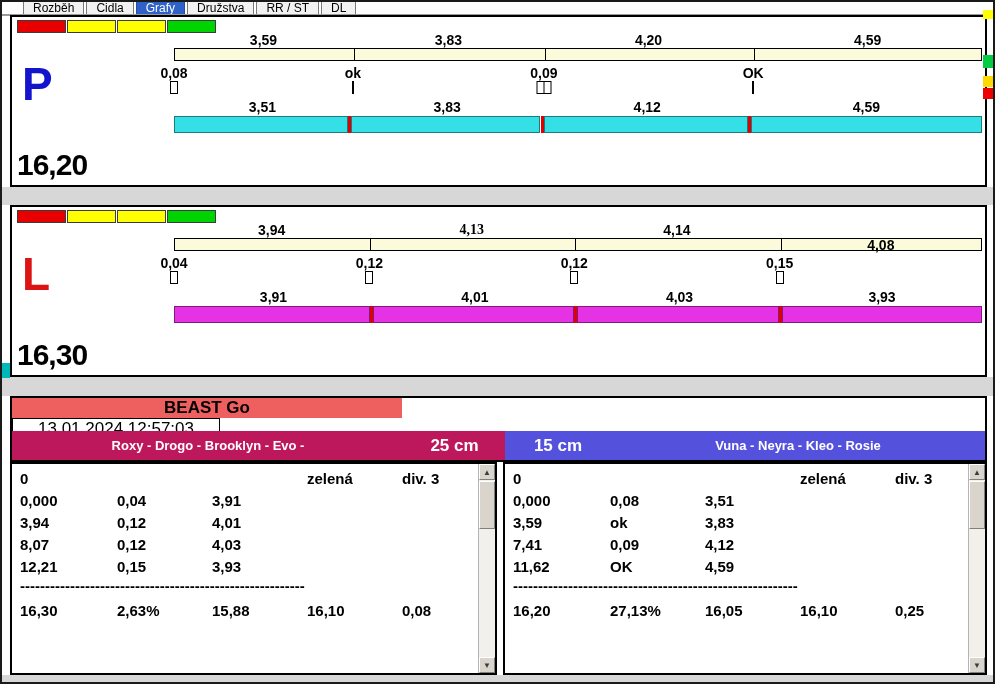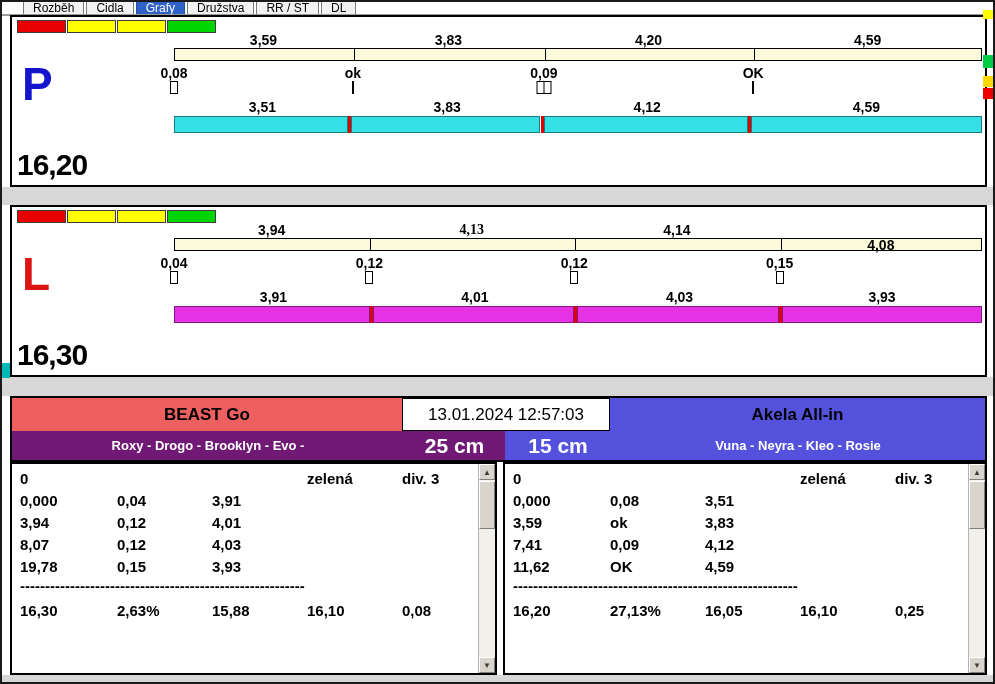--- a/index.html
+++ b/index.html
@@ -23,32 +23,32 @@
   .mark-dbox i{display:block;width:1px;height:100%;background:#000;margin:0 auto;}
   .mark-tick{width:2px;background:#000;}
   .seg-bar{position:absolute;left:162px;top:99px;width:808px;height:17px;}
   .seg{position:absolute;top:0;height:17px;box-sizing:border-box;border:1px solid rgba(0,0,0,.45);}
   .seg-divider{position:absolute;top:0;width:3px;height:17px;}
   .side-letter{position:absolute;left:10px;top:44px;font-size:46px;font-weight:bold;line-height:1;}
   .panel-total{position:absolute;left:5px;bottom:3px;font-size:30px;font-weight:bold;letter-spacing:-1px;}
   
   .footer{position:absolute;left:8px;top:394px;width:977px;height:279px;}
   .fheader{border:2px solid #000;box-sizing:border-box;height:66px;}
-  .fh-row1{display:flex;height:33px;}
+  .fh-row1{display:flex;height:33px;flex-direction:column;}
   .fh-row2{display:flex;height:29px;}
   .team-top{display:flex;align-items:center;justify-content:center;font-size:17px;font-weight:bold;}
   .tt-left{width:390px;}
   .tt-right{flex:1;text-align:right;}
   .datebox{width:208px;background:#fff;border:1px solid #000;display:flex;align-items:center;justify-content:center;font-size:17px;box-sizing:border-box;}
   .r2-left{width:493px;display:flex;}
   .r2-right{flex:1;display:flex;}
   .members{color:#fff;font-size:13px;font-weight:bold;display:flex;align-items:center;justify-content:center;}
   .m-left{width:392px;}
   .m-right{flex:1;}
-  .hgt{color:#fff;font-size:21px;font-weight:bold;display:flex;align-items:center;justify-content:center;}
+  .hgt{color:#fff;font-size:17px;font-weight:bold;display:flex;align-items:center;justify-content:center;}
   .h-left{flex:1;}
   .h-right{width:106px;}
   .ftables{display:flex;height:213px;}
   .rtable{position:relative;background:#fff;border:2px solid #000;box-sizing:border-box;}
   .t-left{width:487px;}
   .t-right{flex:1;margin-left:6px;}
   .tbody{position:absolute;left:0;top:3px;right:17px;bottom:2px;font-size:15px;font-weight:bold;overflow:hidden;}
   .trow{display:flex;height:22px;align-items:center;padding-left:8px;}
   .trow span{display:block;white-space:nowrap;}
   .trow .c1{width:97px;}.trow .c2{width:95px;}.trow .c3{width:95px;}.trow .c4{width:95px;}
@@ -164,21 +164,21 @@
     </section>
 
   <div class="footer">
     <div class="fheader">
       <div class="fh-row1">
         <div class="team-top tt-left" style="background: rgb(238, 95, 95);">BEAST Go</div>
         <div class="datebox">13.01.2024 12:57:03</div>
         <div class="team-top tt-right" style="background: rgb(84, 82, 220);">Akela All-in</div>
       </div>
       <div class="fh-row2">
-        <div class="r2-left" style="background: #701a75;">
+        <div class="r2-left" style="background: #be185d;">
           <div class="members m-left">Roxy - Drogo - Brooklyn - Evo -</div>
           <div class="hgt h-left">25 cm</div>
         </div>
         <div class="r2-right" style="background: rgb(84, 82, 220);">
           <div class="hgt h-right">15 cm</div>
           <div class="members m-right">Vuna - Neyra - Kleo - Rosie</div>
         </div>
       </div>
     </div>
 
@@ -207,21 +207,21 @@
               <span class="c5"></span>
             </div>
             <div class="trow">
               <span class="c1">8,07</span>
               <span class="c2">0,12</span>
               <span class="c3">4,03</span>
               <span class="c4"></span>
               <span class="c5"></span>
             </div>
             <div class="trow">
-              <span class="c1">19,78</span>
+              <span class="c1">12,21</span>
               <span class="c2">0,15</span>
               <span class="c3">3,93</span>
               <span class="c4"></span>
               <span class="c5"></span>
             </div>
             <div class="dashrow">------------------------------------------------------------</div>
             <div class="trow totals">
               <span class="c1">16,30</span>
               <span class="c2">2,63%</span>
               <span class="c3">15,88</span>

